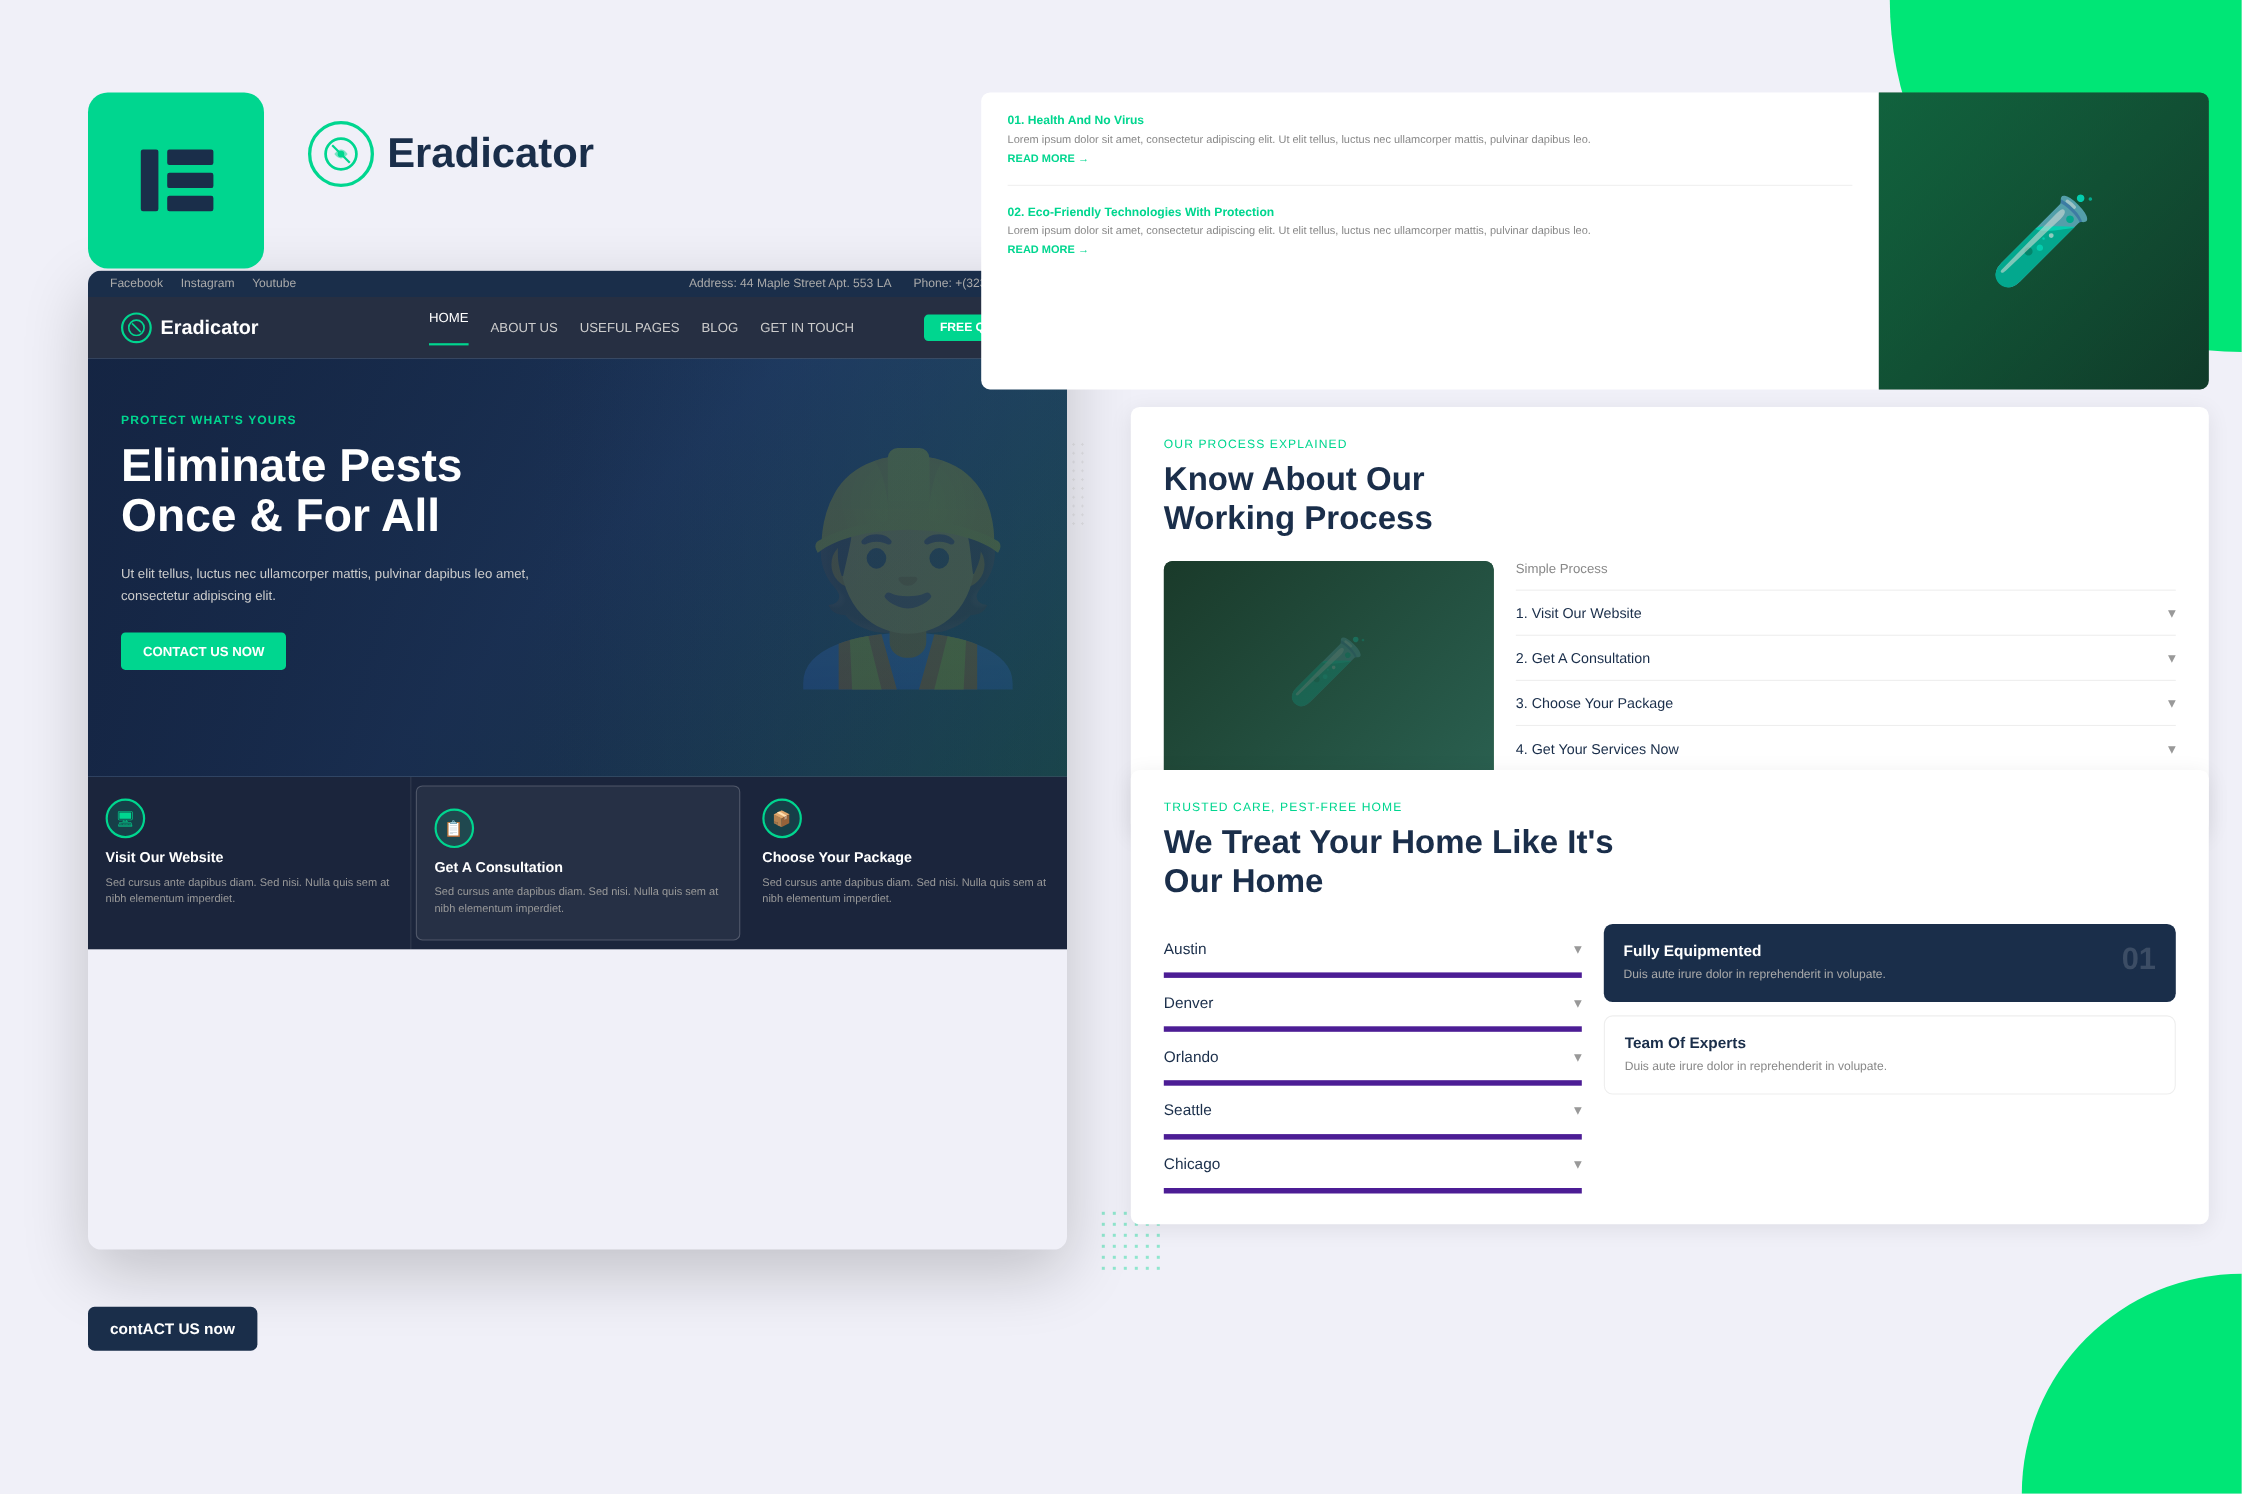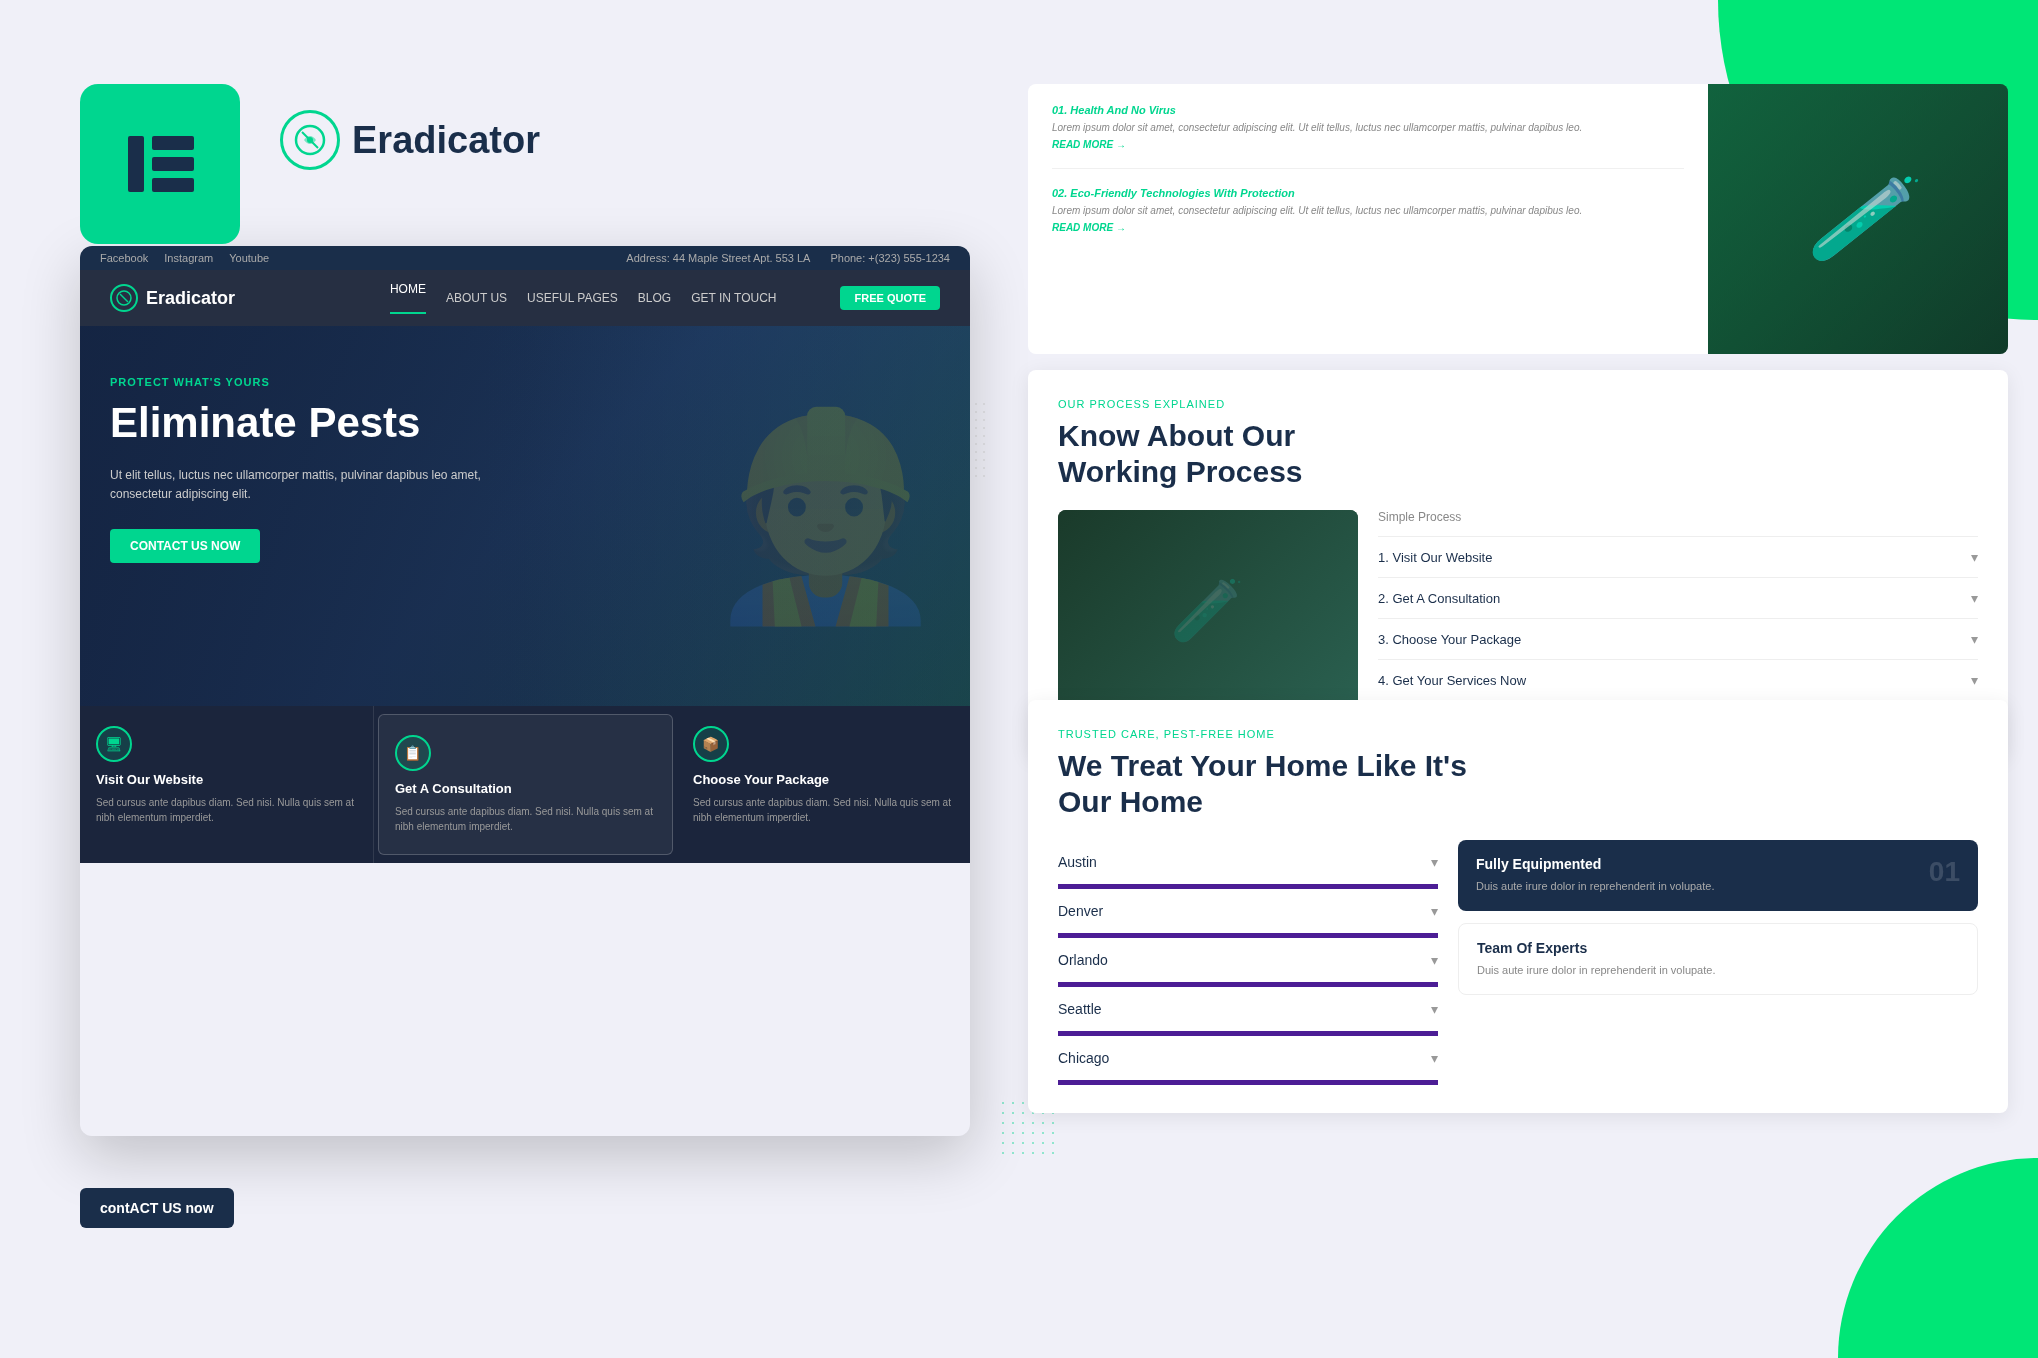--- a/index.html
+++ b/index.html
@@ -305,26 +305,25 @@
       justify-content: center;
       font-size: 20px;
       color: white;
     }
 
     
     .top-image-strip {
       position: absolute;
       top: 84px;
       right: 30px;
-      width: 980px;
+      width: 1116px;
       height: 270px;
       display: flex;
       gap: 0;
       z-index: 5;
-      font-style: italic;
     }
 
     .services-panel {
       flex: 1;
       background: white;
       padding: 20px 24px;
       border-radius: 8px 0 0 8px;
     }
     .service-item {
       margin-bottom: 18px;
@@ -696,20 +695,21 @@
 
   <div class="site-hero">
     <div class="hero-full-bg"></div>
     <div class="hero-worker">
       <div class="worker-figure">👷</div>
     </div>
     <div class="hero-content">
       <div class="hero-eyebrow">PROTECT WHAT'S YOURS</div>
       <div class="hero-title">
         <span>Eliminate Pests</span><br>
+        <span>Once &amp; For All</span>
       </div>
       <div class="hero-desc">Ut elit tellus, luctus nec ullamcorper mattis, pulvinar dapibus leo amet, consectetur adipiscing elit.</div>
       <div class="hero-cta">CONTACT US NOW</div>
     </div>
   </div>
 
   <div class="hero-cards">
     <div class="hero-card">
       <div class="card-icon">🖥</div>
       <div class="card-title">Visit Our Website</div>

